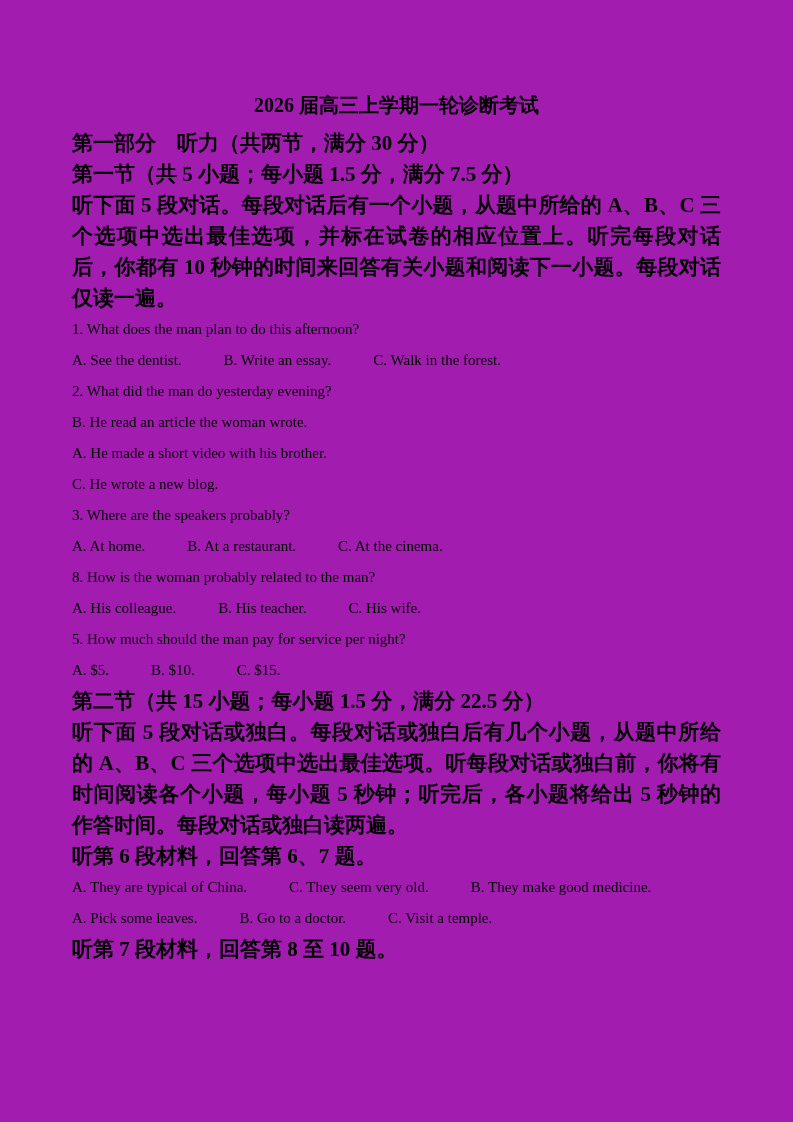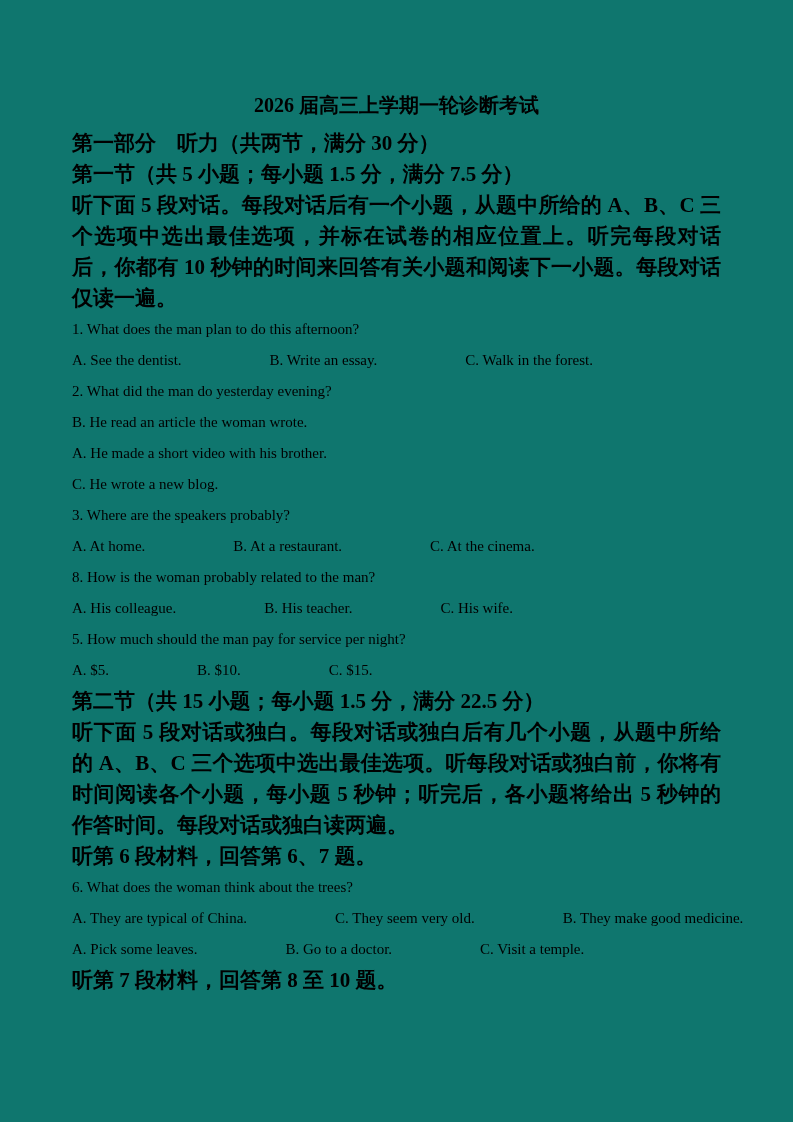--- a/index.html
+++ b/index.html
@@ -2,21 +2,21 @@
 <html><head>
 <meta charset="utf-8">
 <style>
   * { margin: 0; padding: 0; box-sizing: border-box; }
   html, body { background: #ffffff; }
   .page {
     position: relative;
     width: 793px;
     height: 1122px;
     margin: 0 auto;
-    background: #0f766e;
+    background: #a21caf;
     color: #000000;
     font-family: "Liberation Serif", serif;
     padding: 90px 72px 0 72px;
     overflow: hidden;
   }
   .title {
     text-align: center;
     font-size: 20px;
     font-weight: bold;
     line-height: 30px;
@@ -37,21 +37,20 @@
     text-align: justify;
   }
   .en {
     font-size: 15px;
     font-weight: normal;
     line-height: 31px;
   }
   .opts {
     display: flex;
     flex-wrap: nowrap;
-    gap: 46px;
   }
   .opts span {
     margin-right: 42px;
     white-space: nowrap;
   }
   .opts span:last-child { margin-right: 0; }
 </style>
 </head>
 <body>
 
@@ -93,21 +92,20 @@
   <p class="en opts">
     <span>A. $5.</span>
     <span>B. $10.</span>
     <span>C. $15.</span>
   </p>
 
   <p class="cn">第二节（共 15 小题；每小题 1.5 分，满分 22.5 分）</p>
   <p class="cn">听下面 5 段对话或独白。每段对话或独白后有几个小题，从题中所给的 A、B、C 三个选项中选出最佳选项。听每段对话或独白前，你将有时间阅读各个小题，每小题 5 秒钟；听完后，各小题将给出 5 秒钟的作答时间。每段对话或独白读两遍。</p>
   <p class="cn">听第 6 段材料，回答第 6、7 题。</p>
 
-  <p class="en">6. What does the woman think about the trees?</p>
   <p class="en opts">
     <span>A. They are typical of China.</span>
     <span>C. They seem very old.</span>
     <span>B. They make good medicine.</span>
   </p>
 
   <p class="en opts">
     <span>A. Pick some leaves.</span>
     <span>B. Go to a doctor.</span>
     <span>C. Visit a temple.</span>

